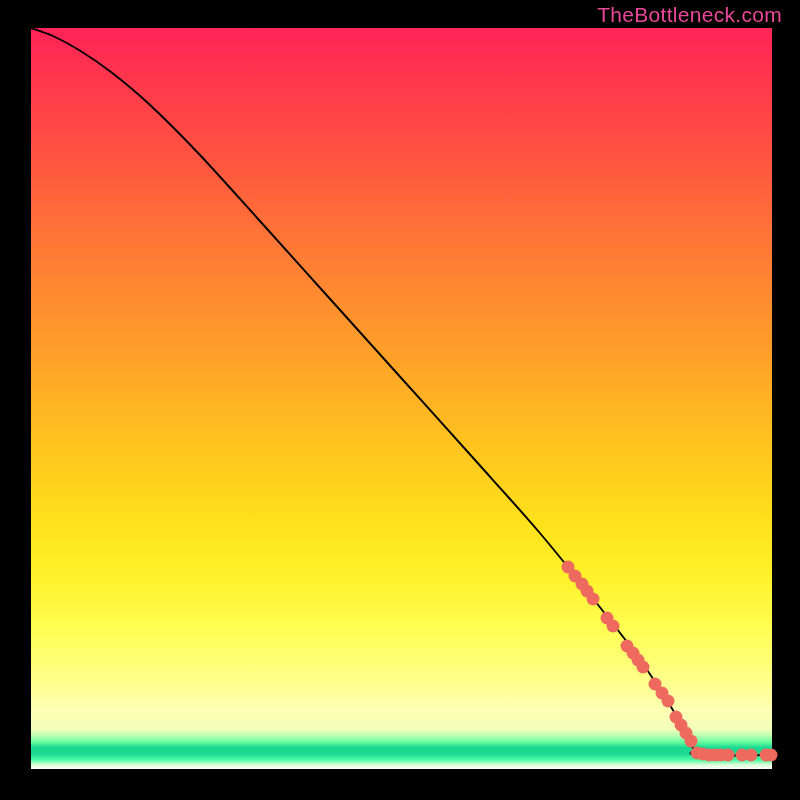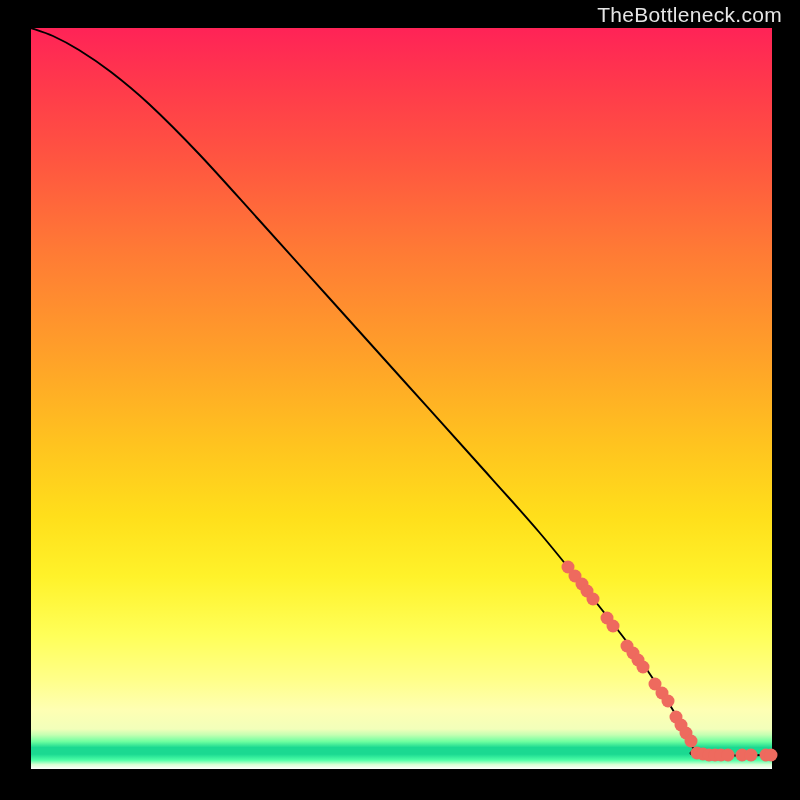--- a/index.html
+++ b/index.html
@@ -14,21 +14,21 @@
   .frame {
     position: relative;
     width: 800px;
     height: 800px;
     background: #000;
   }
   .watermark {
     position: absolute;
     top: 3px;
     right: 18px;
-    color: #e5e5e5;
+    color: #ec4899;
     font-size: 21px;
     font-weight: 500;
     letter-spacing: 0.3px;
     z-index: 5;
     user-select: none;
   }
   .plot {
     position: absolute;
     left: 31px;
     top: 28px;

